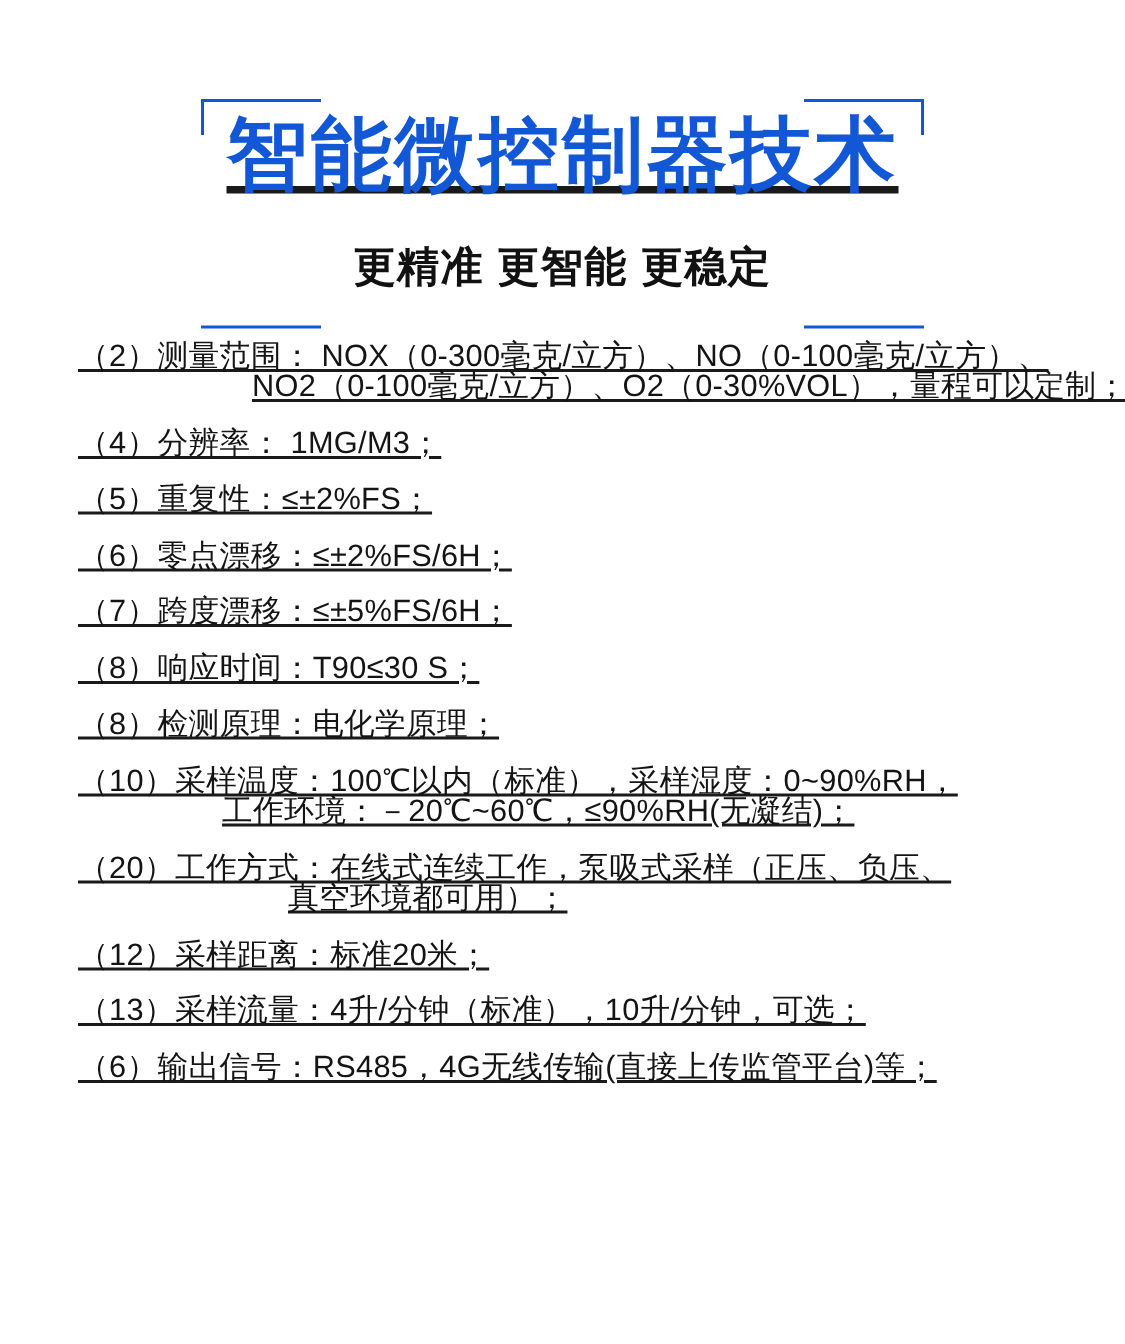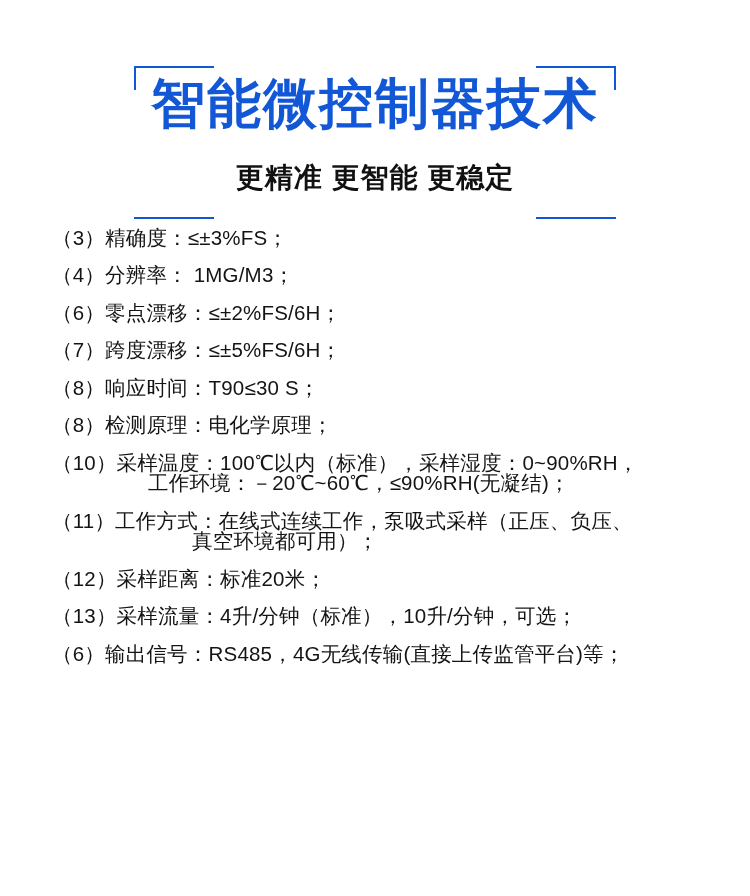--- a/index.html
+++ b/index.html
@@ -12,20 +12,21 @@
     background: #ffffff;
     font-family: "Liberation Sans", sans-serif;
     color: #1a1a1a;
     overflow: hidden;
   }
   .page {
     position: relative;
     width: 750px;
     height: 664px;
     box-sizing: border-box;
+    text-decoration: underline;
   }
   
   .header {
     position: relative;
     margin: 0 auto;
     padding-top: 72px;
     width: 616px;
     text-align: center;
   }
   .title {
@@ -110,43 +111,47 @@
     <div class="frame-bottom-right2"></div>
 
     <div class="title">智能微控制器技术</div>
     <div class="subtitle-row">
       <span class="subtitle">更精准  更智能  更稳定</span>
     </div>
   </div>
 
   <ul class="spec-list">
     <li class="spec-item">
-      <span class="spec-line">（3）精确度：≤±3%FS；</span>
+      <span class="spec-line">（2）测量范围： NOX（0-300毫克/立方）、NO（0-100毫克/立方）、</span>
+      <span class="spec-line indent2">NO2（0-100毫克/立方）、O2（0-30%VOL），量程可以定制；</span>
     </li>
     <li class="spec-item">
       <span class="spec-line">（4）分辨率： 1MG/M3；</span>
+    </li>
+    <li class="spec-item">
+      <span class="spec-line">（5）重复性：≤±2%FS；</span>
     </li>
     <li class="spec-item">
       <span class="spec-line">（6）零点漂移：≤±2%FS/6H；</span>
     </li>
     <li class="spec-item">
       <span class="spec-line">（7）跨度漂移：≤±5%FS/6H；</span>
     </li>
     <li class="spec-item">
       <span class="spec-line">（8）响应时间：T90≤30 S；</span>
     </li>
     <li class="spec-item">
       <span class="spec-line">（8）检测原理：电化学原理；</span>
     </li>
     <li class="spec-item">
       <span class="spec-line">（10）采样温度：100℃以内（标准），采样湿度：0~90%RH，</span>
       <span class="spec-line indent">工作环境：－20℃~60℃，≤90%RH(无凝结)；</span>
     </li>
     <li class="spec-item">
-      <span class="spec-line">（11）工作方式：在线式连续工作，泵吸式采样（正压、负压、</span>
+      <span class="spec-line">（20）工作方式：在线式连续工作，泵吸式采样（正压、负压、</span>
       <span class="spec-line indent3">真空环境都可用）；</span>
     </li>
     <li class="spec-item">
       <span class="spec-line">（12）采样距离：标准20米；</span>
     </li>
     <li class="spec-item">
       <span class="spec-line">（13）采样流量：4升/分钟（标准），10升/分钟，可选；</span>
     </li>
     <li class="spec-item">
       <span class="spec-line">（6）输出信号：RS485，4G无线传输(直接上传监管平台)等；</span>

